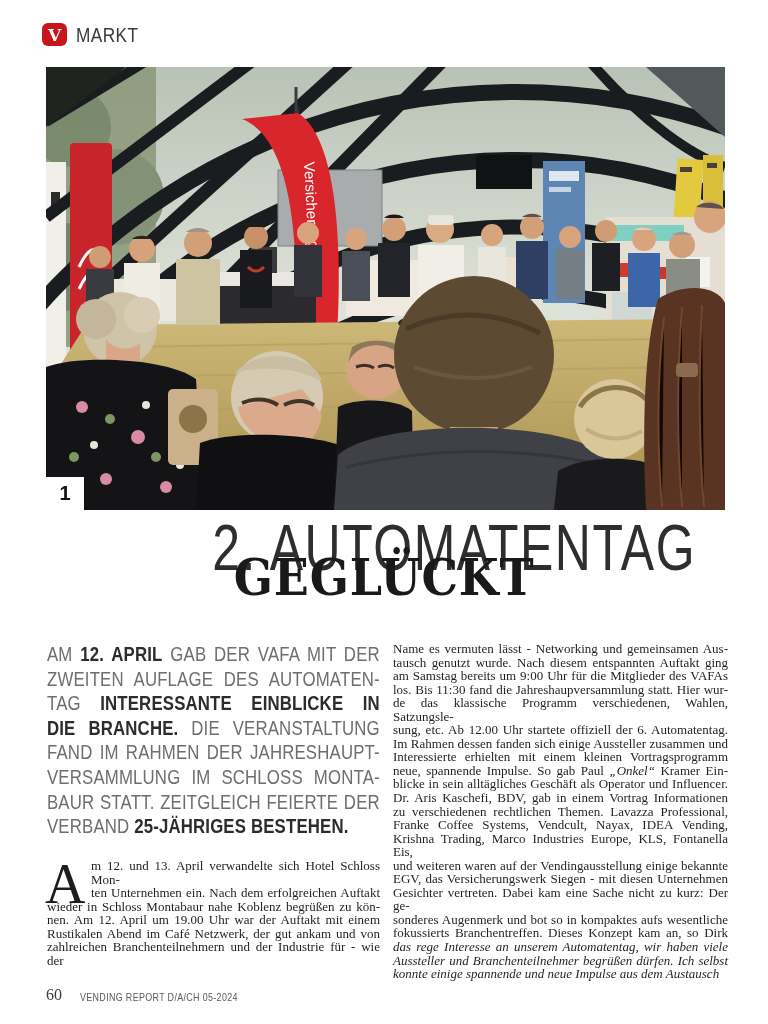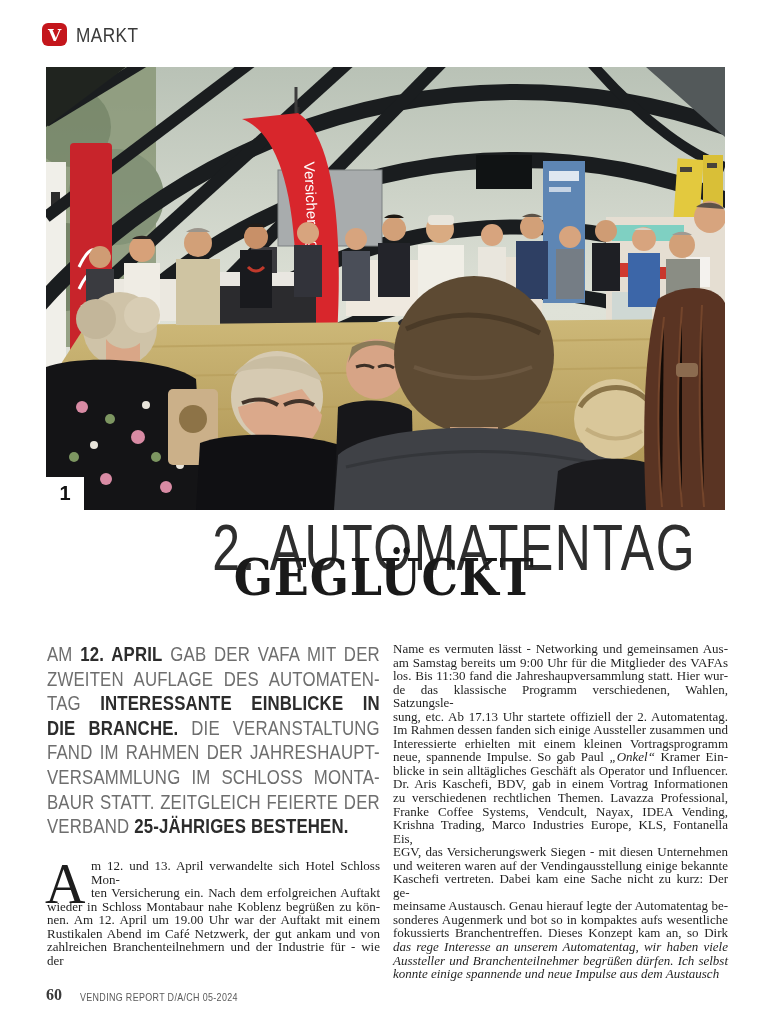--- a/index.html
+++ b/index.html
@@ -45,21 +45,21 @@
   .col-right{left:393px;top:642px;width:335px;}
   .drop-cap{
     position:absolute;left:45px;top:856px;font-family:"Liberation Serif",serif;
     font-size:56px;line-height:1;color:#1d1d1d;z-index:2;
   }
   .tline{text-align:justify;text-align-last:justify;white-space:normal;}
   .tline.last{text-align-last:auto;}
   .run-b{font-weight:700;}
   .run-i{font-style:italic;}
   
-  .page-number{position:absolute;left:46px;top:986px;font-family:"Liberation Serif",serif;font-size:16px;color:#3a3a3a;font-weight:bold;}
+  .page-number{position:absolute;left:46px;top:986px;font-family:"Liberation Serif",serif;font-size:16px;color:#3a3a3a;}
   .journal-name{position:absolute;left:80px;top:991px;font-size:10.5px;color:#5a5a5a;letter-spacing:.4px;transform:scaleX(.85);transform-origin:left top;}
 </style>
 </head>
 <body>
 
 <div class="logo-badge">
   <span>V</span>
 </div>
 <div class="section-label">MARKT</div>
 
@@ -331,44 +331,44 @@
     <div class="tline"><span class="run-b">DIE BRANCHE.</span><span> DIE VERANSTALTUNG</span></div>
     <div class="tline"><span>FAND IM RAHMEN DER JAHRESHAUPT-</span></div>
     <div class="tline"><span>VERSAMMLUNG IM SCHLOSS MONTA-</span></div>
     <div class="tline"><span>BAUR STATT. ZEITGLEICH FEIERTE DER</span></div>
     <div class="tline last"><span>VERBAND </span><span class="run-b">25-JÄHRIGES BESTEHEN.</span></div>
   </div>
 
 <div class="drop-cap">A</div>
 <div class="col col-left">
     <div class="tline" style="padding-left: 44px;"><span>m 12. und 13. April verwandelte sich Hotel Schloss Mon-</span></div>
-    <div class="tline" style="padding-left: 44px;"><span>ten Versicherung ein. Nach dem erfolgreichen Auftakt</span></div>
+    <div class="tline" style="padding-left: 44px;"><span>ten Unternehmen ein. Nach dem erfolgreichen Auftakt</span></div>
     <div class="tline"><span>wieder in Schloss Montabaur nahe Koblenz begrüßen zu kön-</span></div>
     <div class="tline"><span>nen. Am 12. April um 19.00 Uhr war der Auftakt mit einem</span></div>
     <div class="tline"><span>Rustikalen Abend im Café Netzwerk, der gut ankam und von</span></div>
     <div class="tline last"><span>zahlreichen Branchenteilnehmern und der Industrie für - wie der</span></div>
   </div>
 <div class="col col-right">
     <div class="tline"><span>Name es vermuten lässt - Networking und gemeinsamen Aus-</span></div>
+    <div class="tline"><span>tausch genutzt wurde. Nach diesem entspannten Auftakt ging</span></div>
     <div class="tline"><span>am Samstag bereits um 9:00 Uhr für die Mitglieder des VAFAs</span></div>
     <div class="tline"><span>los. Bis 11:30 fand die Jahreshaupversammlung statt. Hier wur-</span></div>
     <div class="tline"><span>de das klassische Programm verschiedenen, Wahlen, Satzungsle-</span></div>
-    <div class="tline"><span>sung, etc. Ab 17.13 Uhr startete offiziell der 2. Automatentag.</span></div>
+    <div class="tline"><span>sung, etc. Ab 12.00 Uhr startete offiziell der 6. Automatentag.</span></div>
     <div class="tline"><span>Im Rahmen dessen fanden sich einige Aussteller zusammen und</span></div>
     <div class="tline"><span>Interessierte erhielten mit einem kleinen Vortragsprogramm</span></div>
     <div class="tline"><span>neue, spannende Impulse. So gab Paul </span><span class="run-i">„Onkel“</span><span> Kramer Ein-</span></div>
     <div class="tline"><span>blicke in sein alltägliches Geschäft als Operator und Influencer.</span></div>
     <div class="tline"><span>Dr. Aris Kaschefi, BDV, gab in einem Vortrag Informationen</span></div>
     <div class="tline"><span>zu verschiedenen rechtlichen Themen. Lavazza Professional,</span></div>
     <div class="tline"><span>Franke Coffee Systems, Vendcult, Nayax, IDEA Vending,</span></div>
     <div class="tline"><span>Krishna Trading, Marco Industries Europe, KLS, Fontanella Eis,</span></div>
+    <div class="tline"><span>und weiteren waren auf der Vendingausstellung einige bekannte</span></div>
     <div class="tline"><span>EGV, das Versicherungswerk Siegen - mit diesen Unternehmen</span></div>
-    <div class="tline"><span>und weiteren waren auf der Vendingausstellung einige bekannte</span></div>
-    <div class="tline"><span>Kaschefi vertreten. Dabei kam eine Sache nicht zu kurz: Der ge-</span></div>
-    <div class="tline"><span>meinsame Austausch. Genau hierauf legte der Automatentag be-</span></div>
+    <div class="tline"><span>Gesichter vertreten. Dabei kam eine Sache nicht zu kurz: Der ge-</span></div>
     <div class="tline"><span>sonderes Augenmerk und bot so in kompaktes aufs wesentliche</span></div>
     <div class="tline"><span>fokussierts Branchentreffen. Dieses Konzept kam an, so Dirk</span></div>
     <div class="tline"><span class="run-i">das rege Interesse an unserem Automatentag, wir haben viele</span></div>
     <div class="tline"><span class="run-i">Aussteller und Branchenteilnehmer begrüßen dürfen. Ich selbst</span></div>
     <div class="tline last"><span class="run-i">konnte einige spannende und neue Impulse aus dem Austausch</span></div>
   </div>
 
 <div class="page-number">60</div>
 <div class="journal-name">VENDING REPORT D/A/CH 05-2024</div>
 

